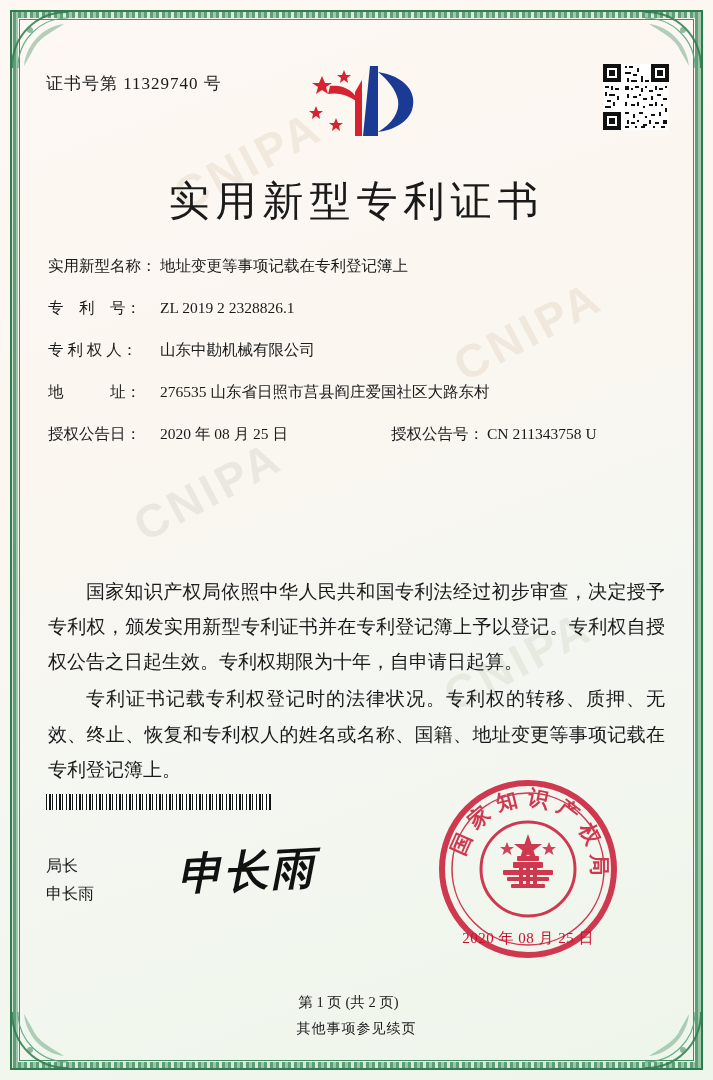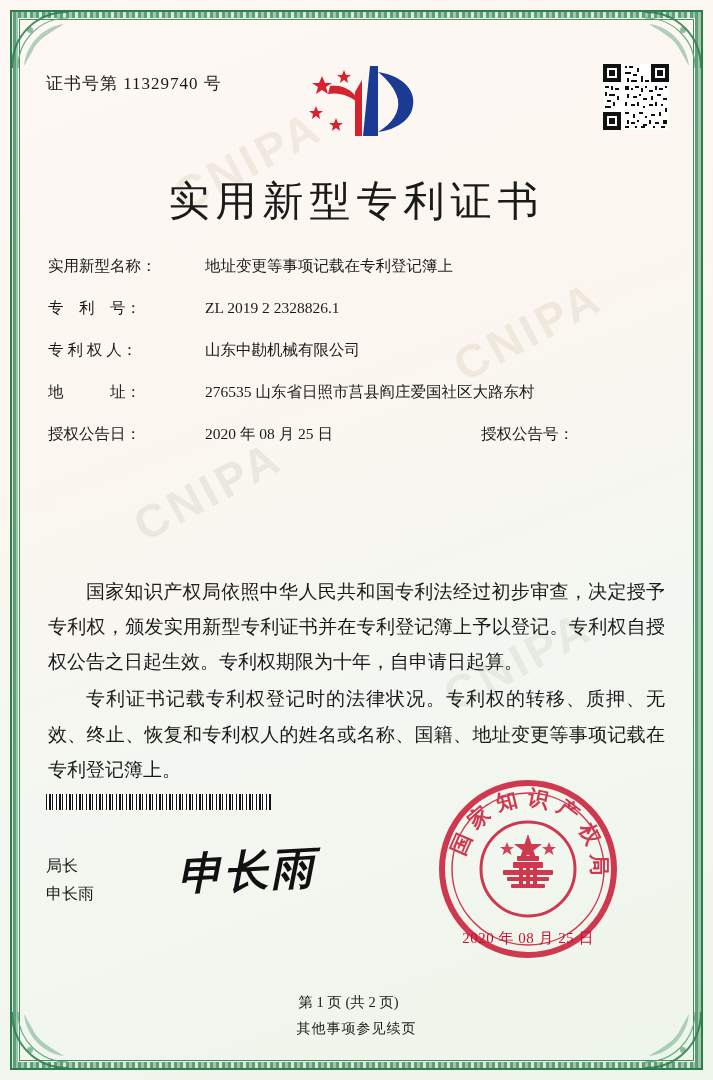--- a/index.html
+++ b/index.html
@@ -114,21 +114,20 @@
 
   .fields {
     position: absolute;
     left: 10px; right: 10px; top: 222px;
   }
   .field {
     display: flex;
     align-items: baseline;
     margin-bottom: 21px;
     font-size: 15.5px;
-    gap: 45px;
   }
   .f-label {
     width: 112px;
     flex: 0 0 112px;
     letter-spacing: 0px;
     white-space: nowrap;
   }
   .f-value { flex: 1; }
 
   .field.dual .f-value { flex: 0 0 auto; width: 215px; }
@@ -360,20 +359,21 @@
         <div class="f-value">山东中勘机械有限公司</div>
       </div>
       <div class="field">
         <div class="f-label">地　　　址：</div>
         <div class="f-value">276535  山东省日照市莒县阎庄爱国社区大路东村</div>
       </div>
       <div class="field dual">
         <div class="f-label">授权公告日：</div>
         <div class="f-value">2020 年 08 月 25 日</div>
         <div class="f-label2">授权公告号：</div>
+        <div class="f-value">CN 211343758 U</div>
       </div>
     </div>
 
     <div class="paras">
       <p>国家知识产权局依照中华人民共和国专利法经过初步审查，决定授予专利权，颁发实用新型专利证书并在专利登记簿上予以登记。专利权自授权公告之日起生效。专利权期限为十年，自申请日起算。</p>
       <p>专利证书记载专利权登记时的法律状况。专利权的转移、质押、无效、终止、恢复和专利权人的姓名或名称、国籍、地址变更等事项记载在专利登记簿上。</p>
     </div>
 
     <div class="barcode"></div>
 

